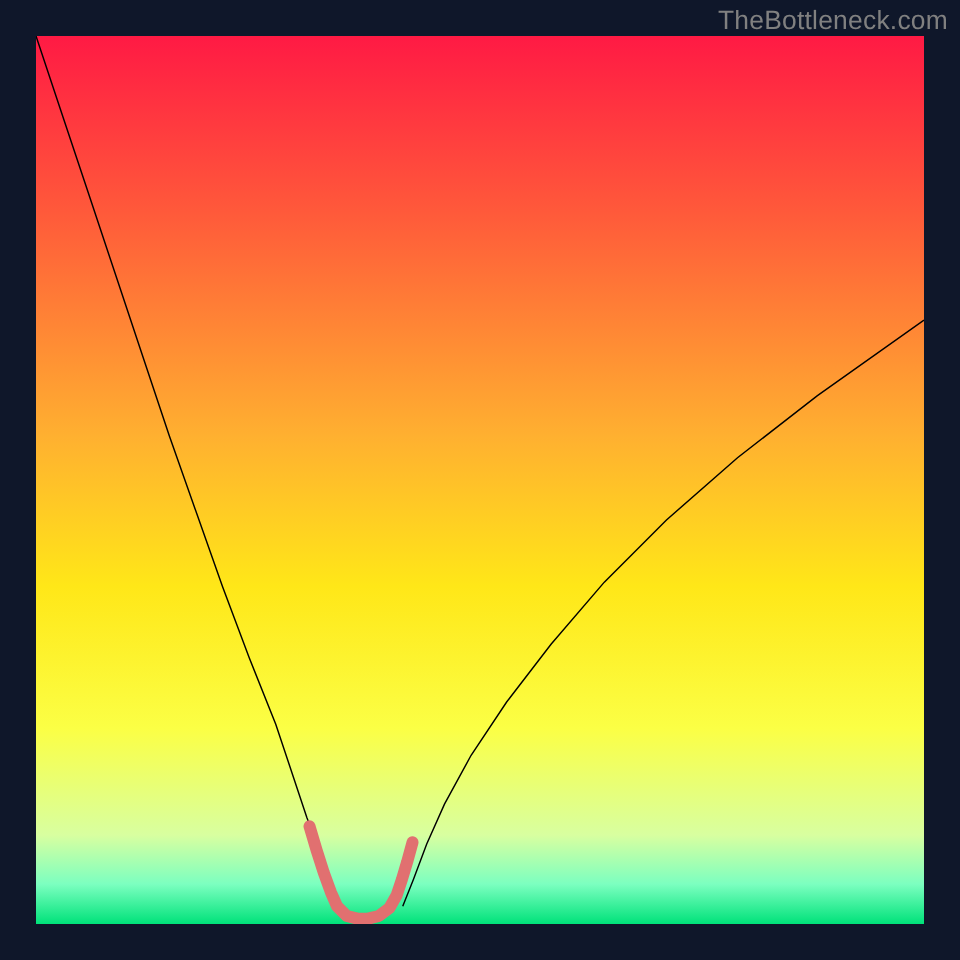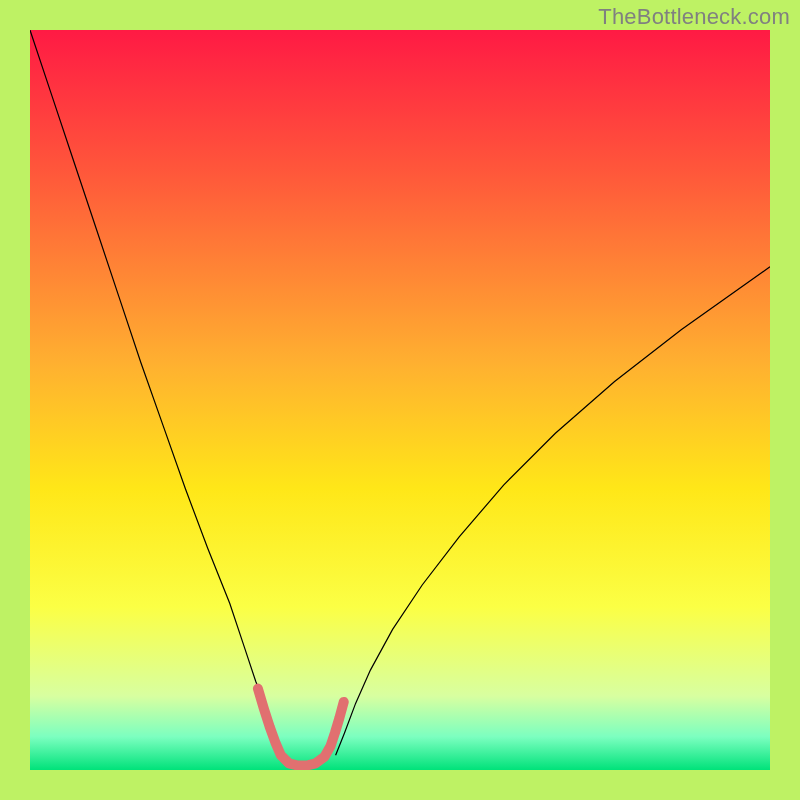--- a/index.html
+++ b/index.html
@@ -7,21 +7,21 @@
     padding: 0;
     width: 800px;
     height: 800px;
     background: #000;
     overflow: hidden;
     font-family: Arial, Helvetica, sans-serif;
   }
   .frame {
     position: absolute;
     inset: 0;
-    background: #bef264;
+    background: #0f172a;
   }
   .plot {
     position: absolute;
     left: 30px;
     top: 30px;
     width: 740px;
     height: 740px;
   }
   .watermark {
     position: absolute;

